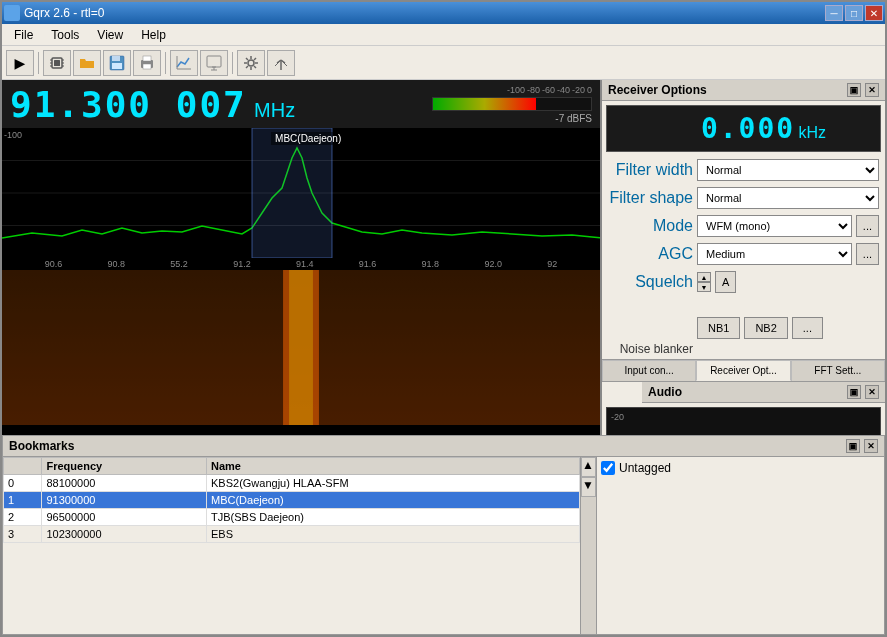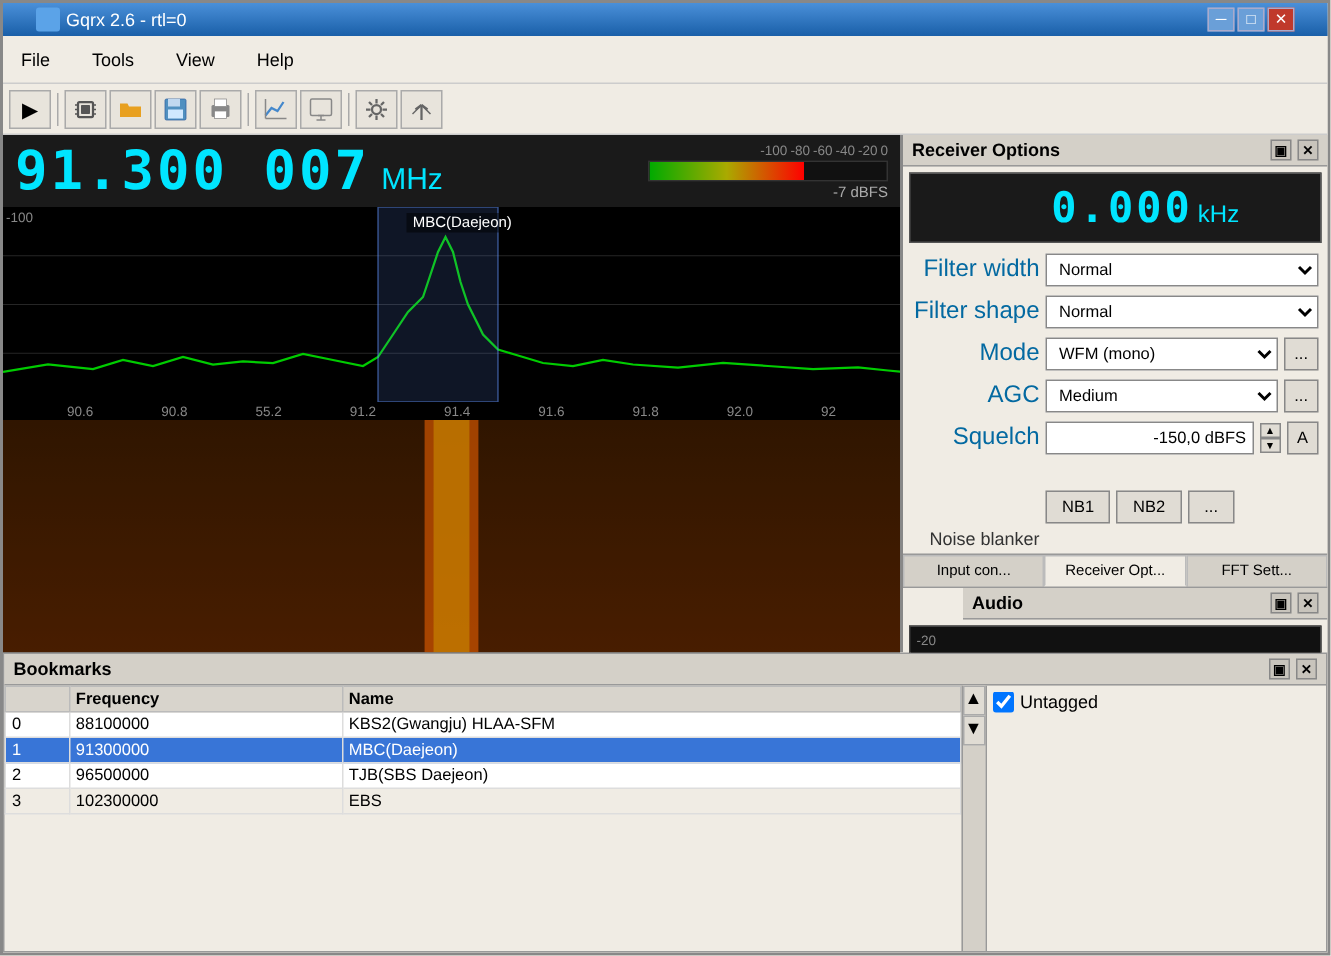--- a/index.html
+++ b/index.html
@@ -19,21 +19,21 @@
       border: 2px solid #888;
       background: #f0ece4;
       display: flex;
       flex-direction: column;
     }
 
     .title-bar {
       background: linear-gradient(to bottom, #4a90d9, #1a5fa8);
       color: white;
       font-size: 12px;
-      padding: 3px 22px;
+      padding: 3px 2px;
       display: flex;
       align-items: center;
       justify-content: space-between;
       height: 22px;
     }
 
     .title-bar-left {
       display: flex;
       align-items: center;
       gap: 4px;
@@ -66,22 +66,22 @@
 
     .title-btn.close { background: #c0392b; }
 
     
     .menu-bar {
       background: #f0ece4;
       border-bottom: 1px solid #ccc;
       display: flex;
       align-items: center;
       padding: 2px 4px;
-      height: 32px;
-      gap: 12px;
+      height: 22px;
+      gap: 2px;
     }
 
     .menu-item {
       padding: 2px 8px;
       cursor: pointer;
       font-size: 12px;
       color: #000;
     }
 
     
@@ -265,21 +265,21 @@
     .bookmarks-table tr:nth-child(even) { background: #f0ece4; }
     .bookmarks-table tr.selected { background: #3875d7; color: white; }
 
     .scroll-bar {
       width: 16px;
       background: #d4d0c8;
       border-left: 1px solid #999;
     }
 
     .tags-panel {
-      width: 227px;
+      width: 288px;
       border-left: 1px solid #999;
       padding: 4px;
     }
 
     .tag-item {
       display: flex;
       align-items: center;
       gap: 4px;
       font-size: 12px;
     }
@@ -729,21 +729,20 @@
         <div class="rx-row">
           <span class="rx-label">AGC</span>
           <select class="rx-select">
             <option>Medium</option>
           </select>
           <button class="rx-btn">...</button>
         </div>
 
         <div class="rx-row">
           <span class="rx-label">Squelch</span>
-          <input class="squelch-input" type="text" value="-150,0 dBFS" style="width: 100px;">
           <div class="spinner-btns">
             <button class="spinner-btn">▲</button>
             <button class="spinner-btn">▼</button>
           </div>
           <button class="rx-btn">A</button>
         </div>
 
         <div class="noise-blanker-row">
           <span class="nb-label">Noise blanker</span>
           <button class="nb-btn">NB1</button>

